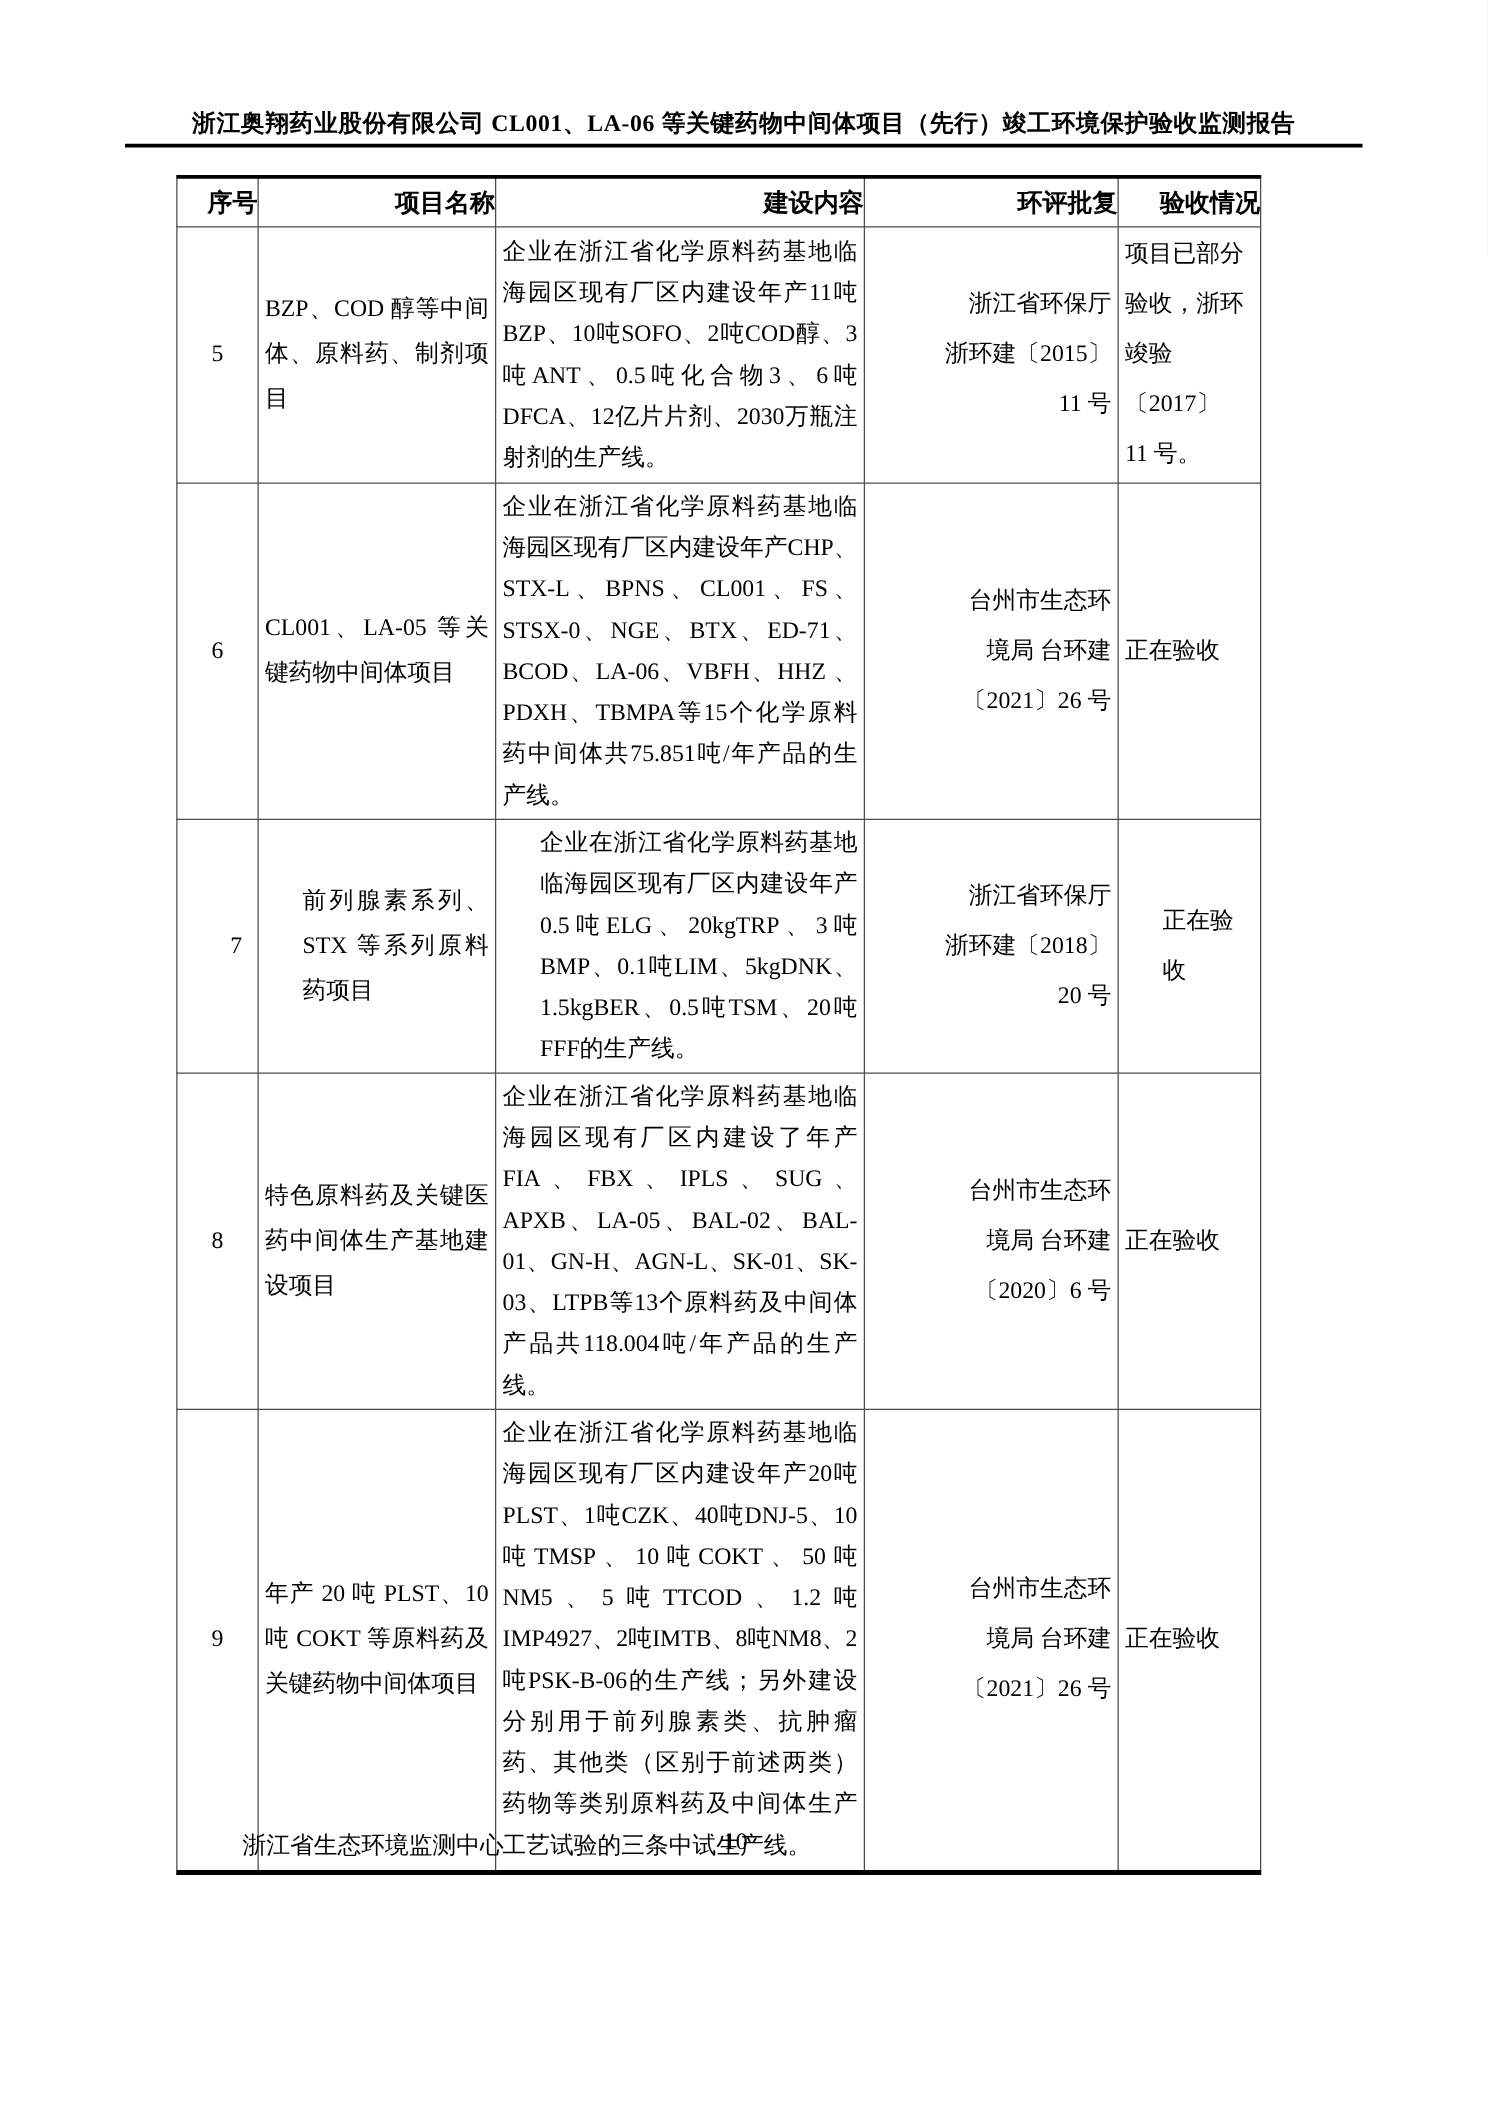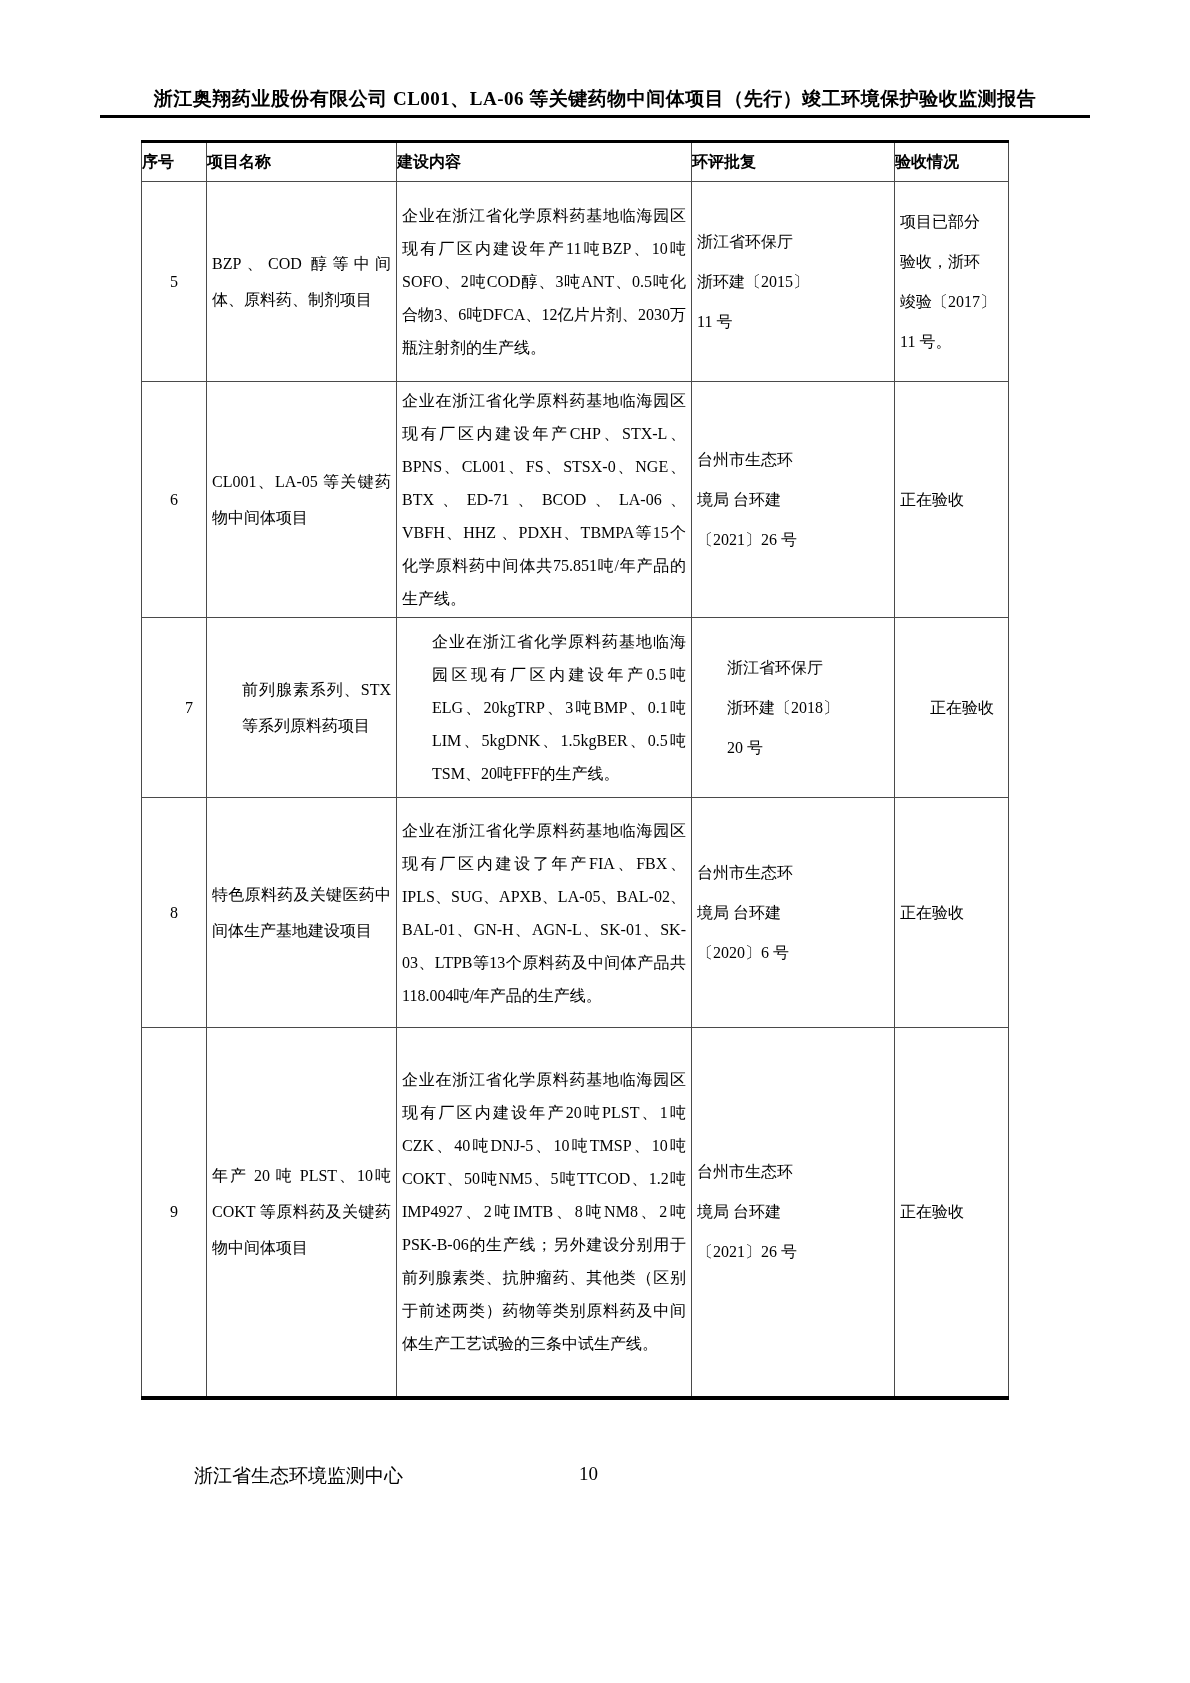--- a/index.html
+++ b/index.html
@@ -34,46 +34,46 @@
     border-collapse:collapse;
     table-layout:fixed;
     border-top:3px solid #000;
     border-bottom:4px solid #000;
     border-left:1px solid #4a4a4a;
     border-right:1px solid #4a4a4a;
   }
   table.main-table th, table.main-table td{
     border:1px solid #4a4a4a;
     vertical-align:middle;
-    font-size:16px;
+    font-size:19px;
     padding:2px 5px;
     box-sizing:border-box;
     overflow:hidden;
   }
   tr.hrow th{
     height:40px;
     font-weight:bold;
-    font-size:16px;
-    text-align:left;
+    font-size:20px;
+    text-align:right;
     padding:0;
     font-family:Liberation Serif, serif;
   }
   td.c-seq{text-align:center;}
   td.c-name{
     text-align:justify;
     line-height:36px;
     padding:2px 7px;
   }
   td.c-content{
     text-align:justify;
     line-height:33px;
     padding:4px 6px;
   }
   td.c-approval{
-    text-align:left;
+    text-align:right;
     line-height:40px;
     white-space:pre-line;
     padding:2px 4px;
   }
   td.c-status{
     text-align:left;
     line-height:40px;
     white-space:pre-line;
     padding:2px 3px;
   }

